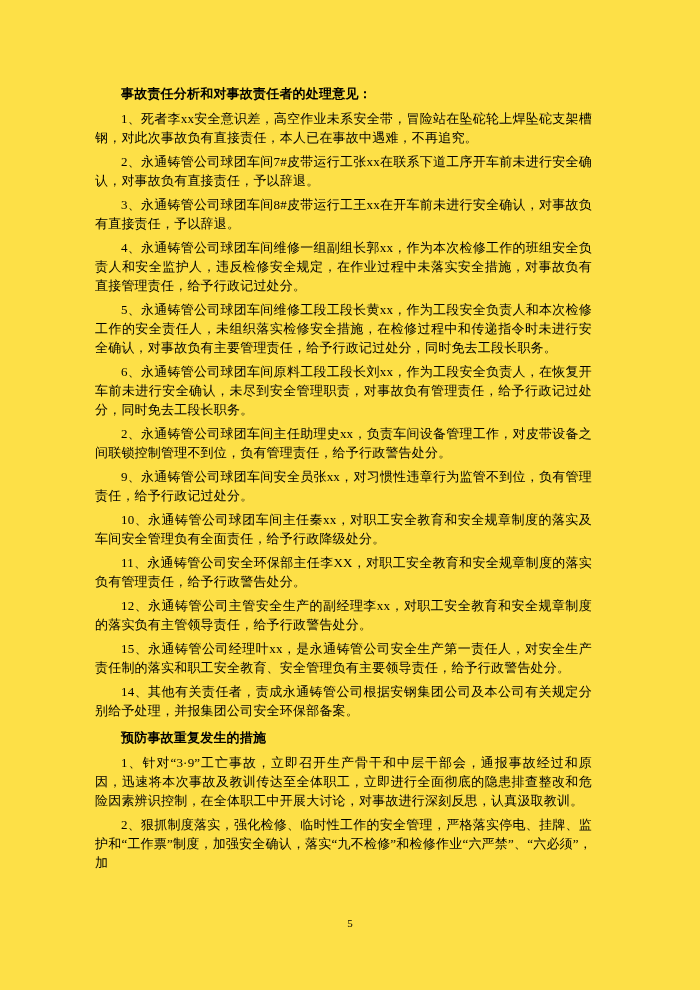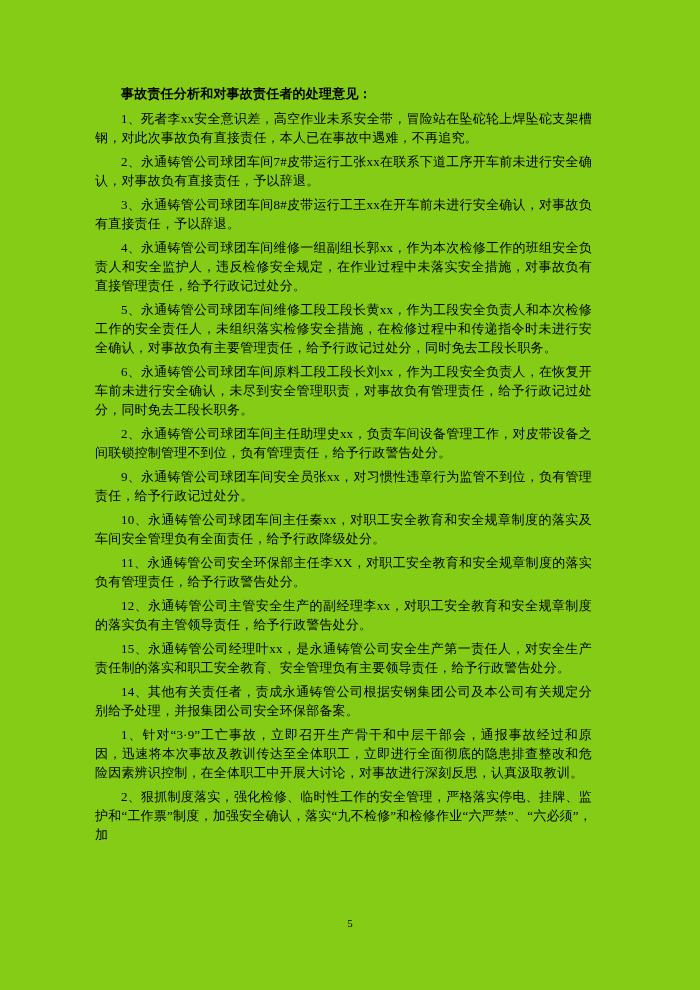--- a/index.html
+++ b/index.html
@@ -5,21 +5,21 @@
   * { box-sizing: border-box; }
   html, body {
     margin: 0;
     padding: 0;
     background: #ffffff;
   }
   .page {
     position: relative;
     width: 700px;
     height: 990px;
-    background: #84cc16;
+    background: #fde047;
     font-family: "Liberation Serif", "DejaVu Serif", serif;
     color: #000000;
     overflow: hidden;
   }
   .content {
     position: absolute;
     left: 95px;
     top: 84px;
     width: 513px;
     font-size: 13px;
@@ -66,20 +66,21 @@
     <p>5、永通铸管公司球团车间维修工段工段长黄xx，作为工段安全负责人和本次检修工作的安全责任人，未组织落实检修安全措施，在检修过程中和传递指令时未进行安全确认，对事故负有主要管理责任，给予行政记过处分，同时免去工段长职务。</p>
     <p>6、永通铸管公司球团车间原料工段工段长刘xx，作为工段安全负责人，在恢复开车前未进行安全确认，未尽到安全管理职责，对事故负有管理责任，给予行政记过处分，同时免去工段长职务。</p>
     <p>2、永通铸管公司球团车间主任助理史xx，负责车间设备管理工作，对皮带设备之间联锁控制管理不到位，负有管理责任，给予行政警告处分。</p>
     <p>9、永通铸管公司球团车间安全员张xx，对习惯性违章行为监管不到位，负有管理责任，给予行政记过处分。</p>
     <p>10、永通铸管公司球团车间主任秦xx，对职工安全教育和安全规章制度的落实及车间安全管理负有全面责任，给予行政降级处分。</p>
     <p>11、永通铸管公司安全环保部主任李XX，对职工安全教育和安全规章制度的落实负有管理责任，给予行政警告处分。</p>
     <p>12、永通铸管公司主管安全生产的副经理李xx，对职工安全教育和安全规章制度的落实负有主管领导责任，给予行政警告处分。</p>
     <p>15、永通铸管公司经理叶xx，是永通铸管公司安全生产第一责任人，对安全生产责任制的落实和职工安全教育、安全管理负有主要领导责任，给予行政警告处分。</p>
     <p>14、其他有关责任者，责成永通铸管公司根据安钢集团公司及本公司有关规定分别给予处理，并报集团公司安全环保部备案。</p>
 
+    <h2 class="mid">预防事故重复发生的措施</h2>
 
     <p>1、针对“3·9”工亡事故，立即召开生产骨干和中层干部会，通报事故经过和原因，迅速将本次事故及教训传达至全体职工，立即进行全面彻底的隐患排查整改和危险因素辨识控制，在全体职工中开展大讨论，对事故进行深刻反思，认真汲取教训。</p>
     <p>2、狠抓制度落实，强化检修、临时性工作的安全管理，严格落实停电、挂牌、监护和“工作票”制度，加强安全确认，落实“九不检修”和检修作业“六严禁”、“六必须”，加</p>
 
   </div>
 
   <div class="footer">
     <span>5</span>
   </div>
 </div>

